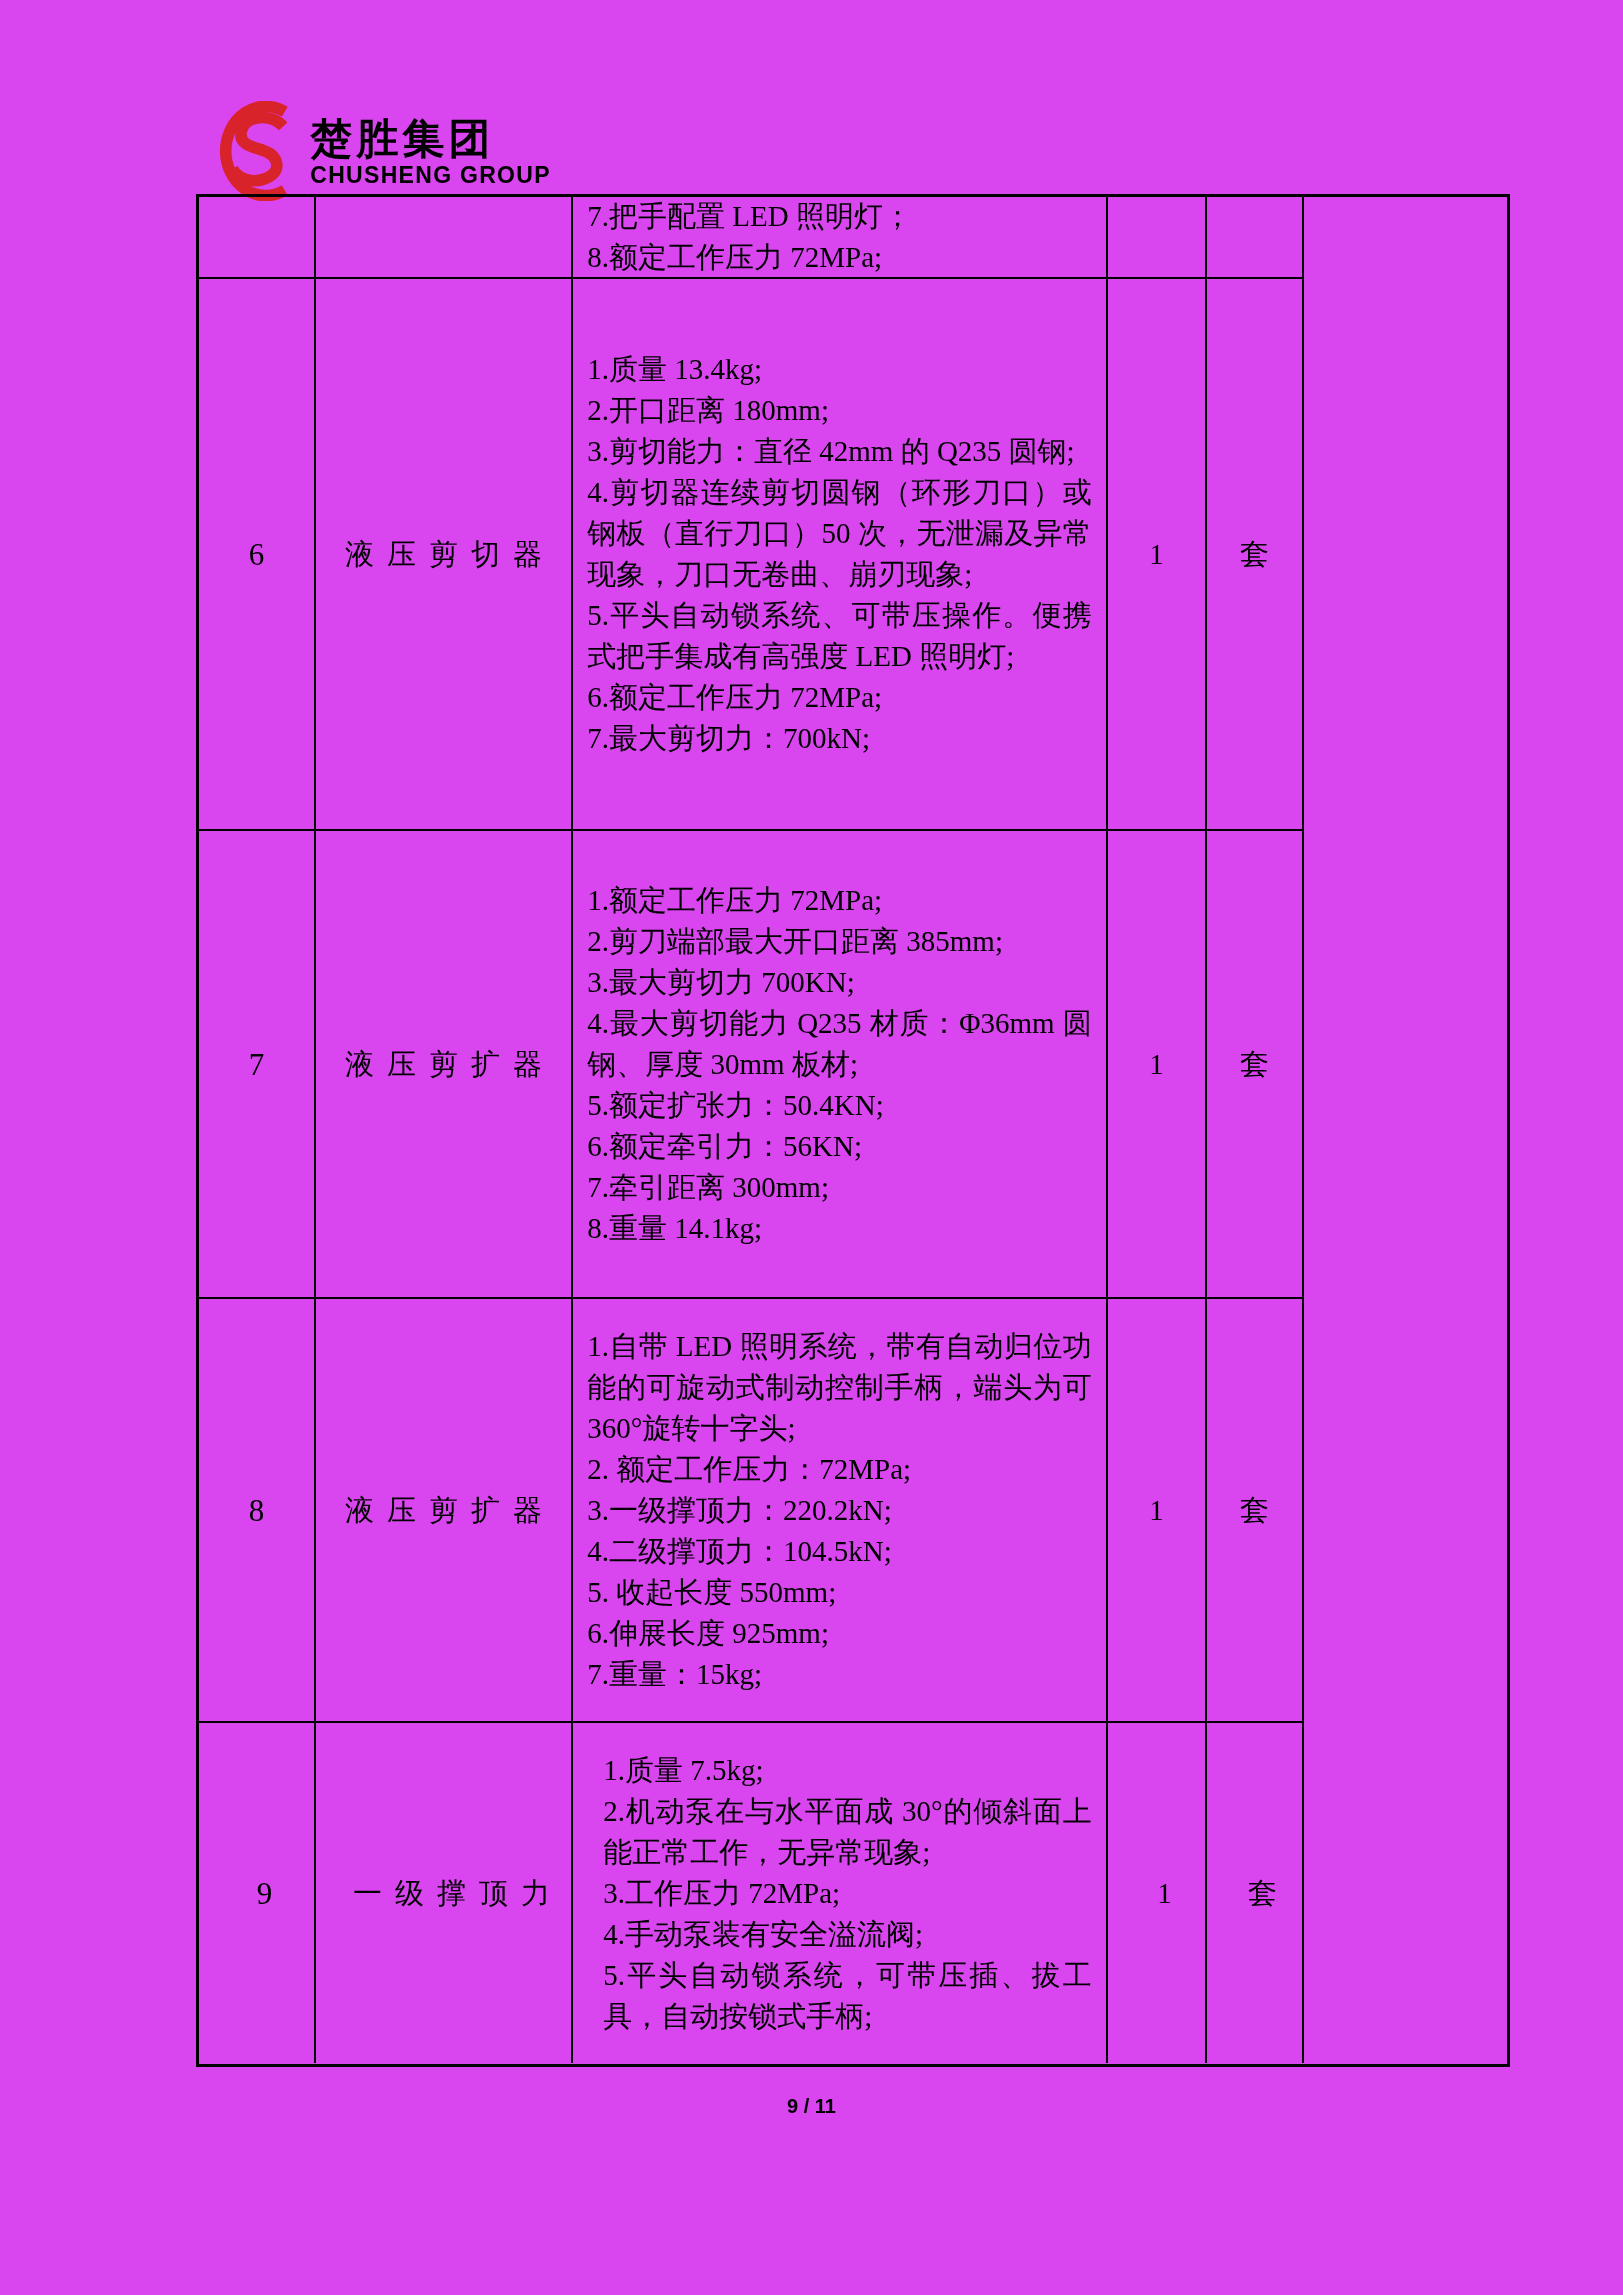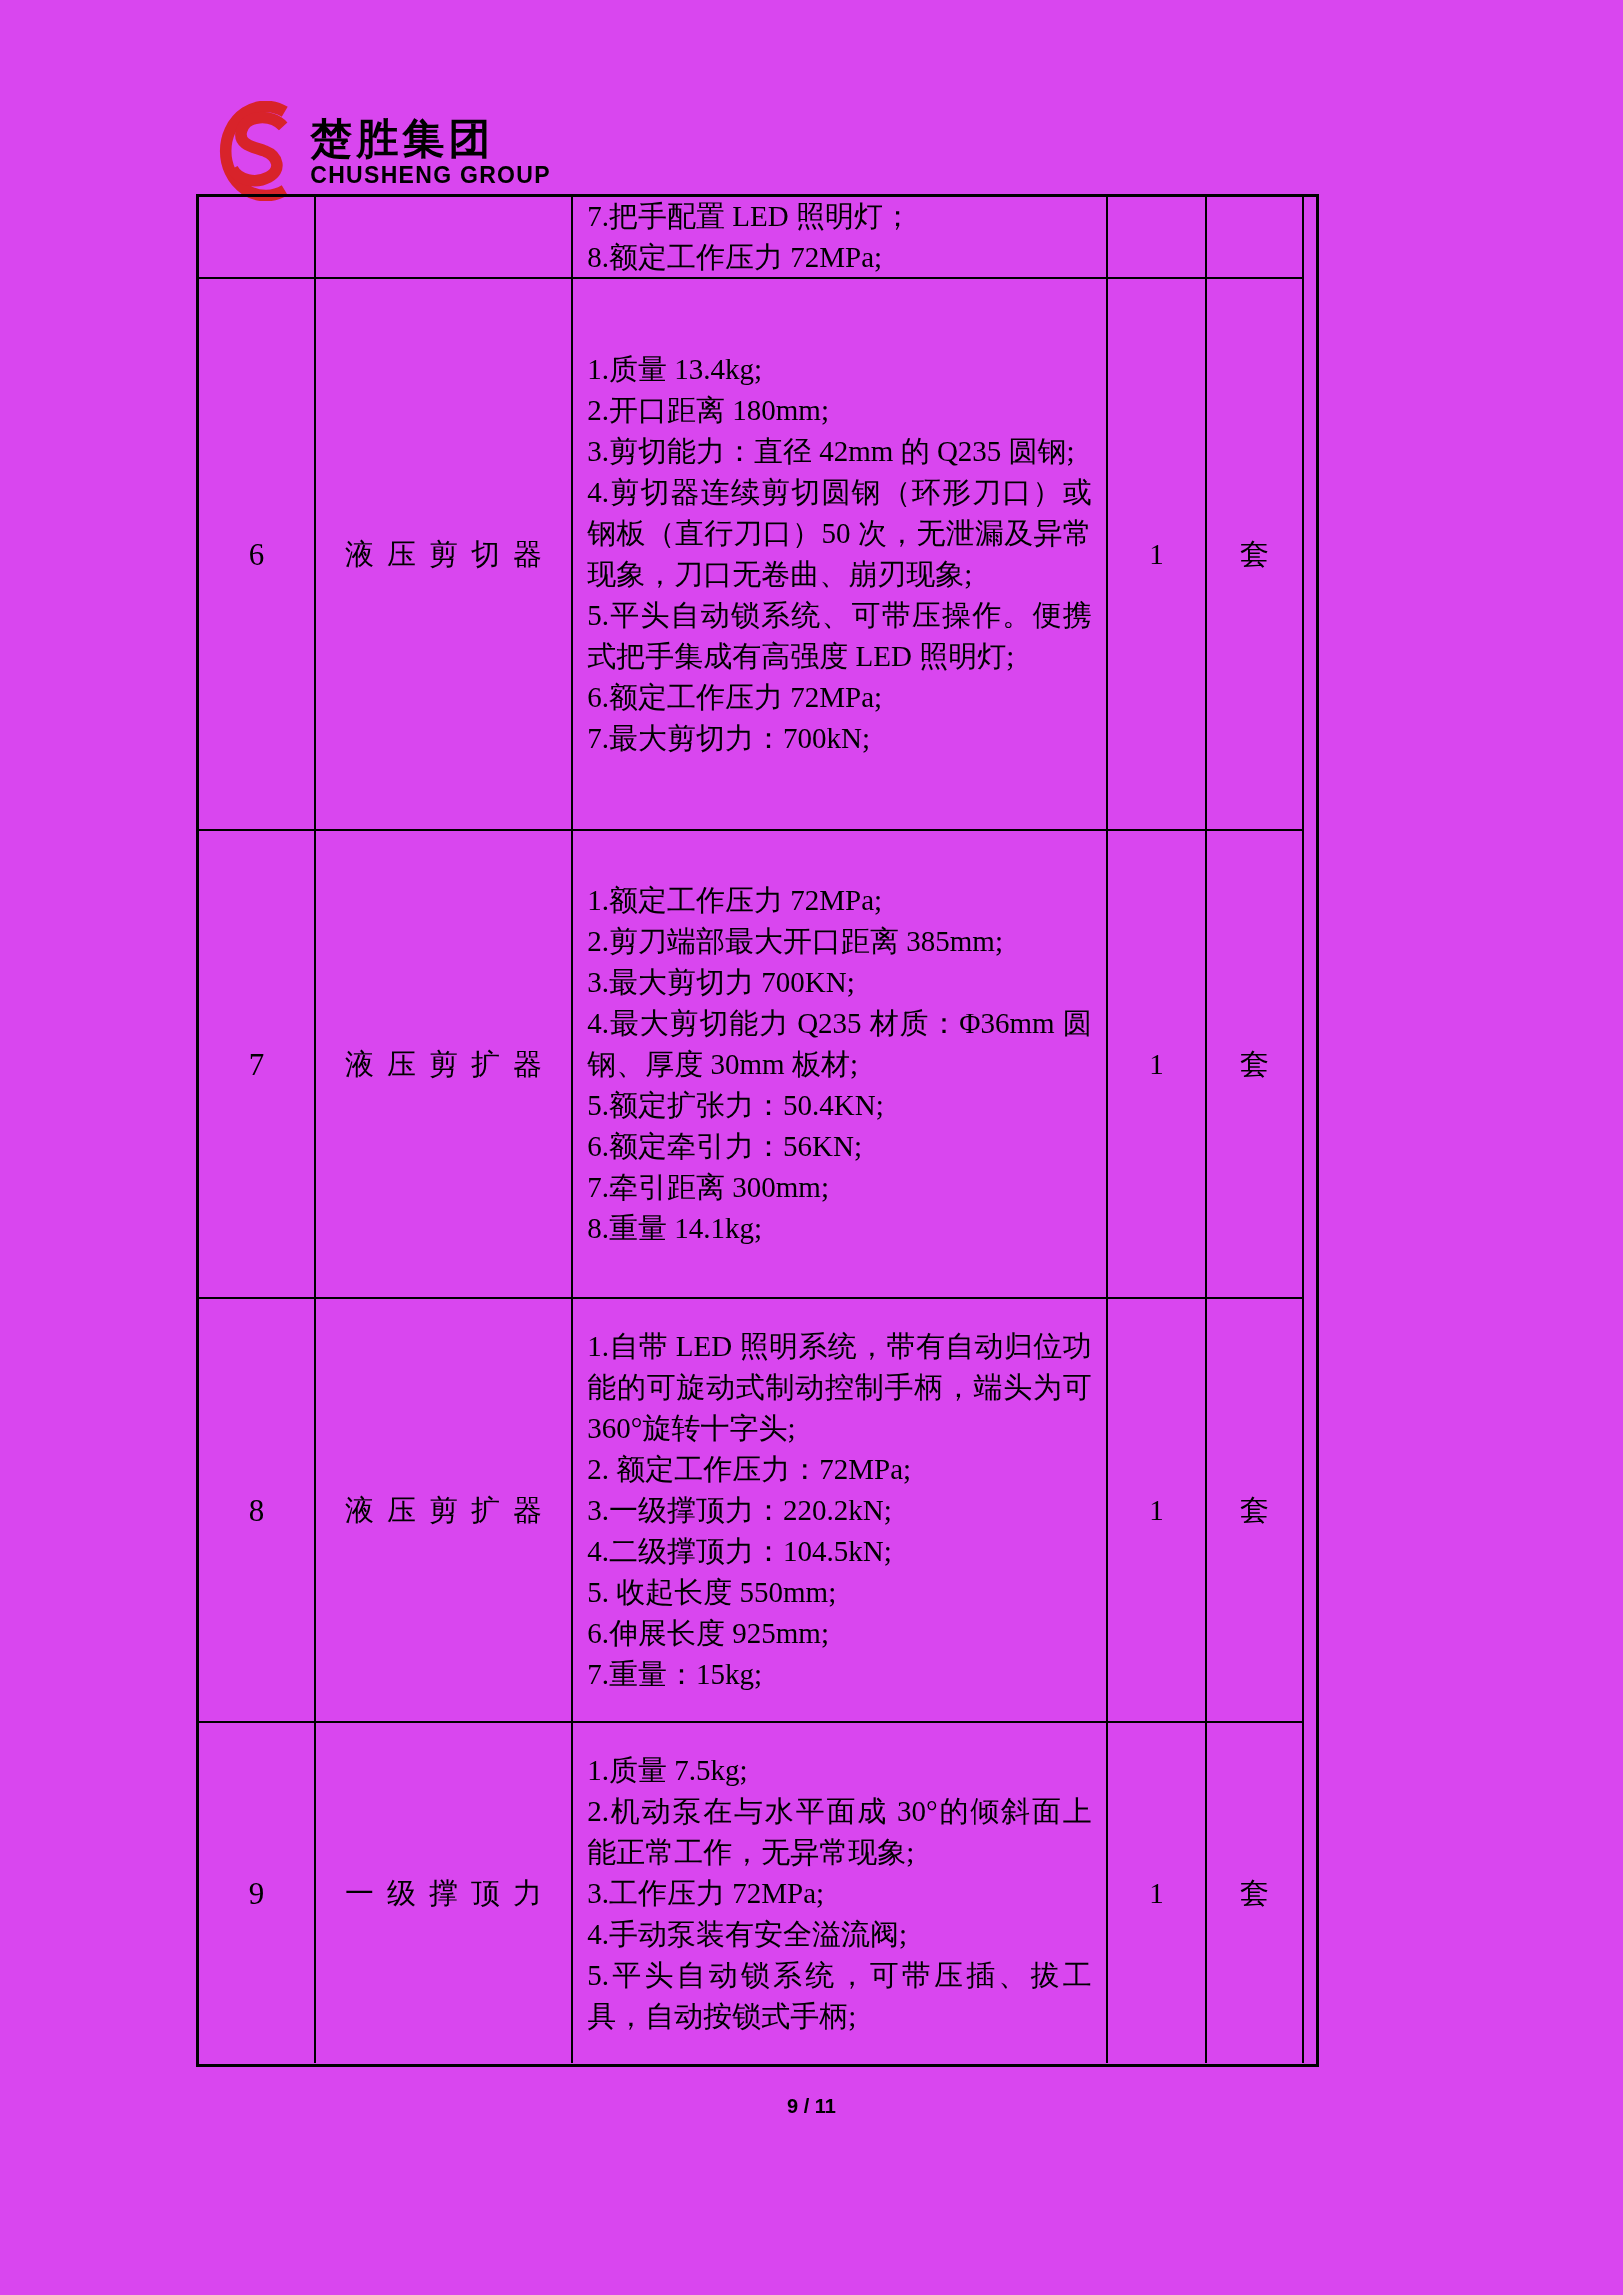--- a/index.html
+++ b/index.html
@@ -16,35 +16,35 @@
   
   .logo{position:absolute;left:215px;top:101px;display:flex;align-items:flex-start;}
   .logo-mark{width:81px;height:100px;}
   .logo-text{margin-left:14.3px;padding-top:14.3px;font-family:"Liberation Sans","DejaVu Sans",sans-serif;}
   .brand-cn{font-size:42px;font-weight:bold;letter-spacing:4.1px;line-height:47px;}
   .brand-en{font-size:23px;font-weight:bold;letter-spacing:1.3px;line-height:20.4px;margin-top:3.1px;}
 
   
   .spec-table{
     position:absolute;left:196px;top:194px;
-    width:1123px;height:1873px;
+    width:1314px;height:1873px;
     box-sizing:border-box;
     border:3.1px solid #000;
     display:grid;
     grid-template-columns:117px 257px 535px 99px 97px 204px;
     grid-template-rows:82px 552px 468px 424px 340px;
   }
   .cell{
     box-sizing:border-box;
     border-right:2.6px solid #000;
     border-bottom:2.6px solid #000;
     display:flex;align-items:center;justify-content:center;
     font-size:29px;line-height:41px;
   }
-  .cell.rlast{border-bottom:none;}
+  .cell.rlast{border-bottom:none;margin-left:16px;}
   .cell.remarks{border-right:none;border-bottom:none;}
   .cell.no{font-size:31px;}
   .cell.name span{letter-spacing:0.45em;margin-right:-0.45em;white-space:nowrap;}
   .cell.specs{justify-content:flex-start;padding:0 14.3px;}
   .specs-text{
     width:100%;
     white-space:pre-line;
     text-align:justify;
     text-align-last:left;
     font-size:29px;line-height:41px;

